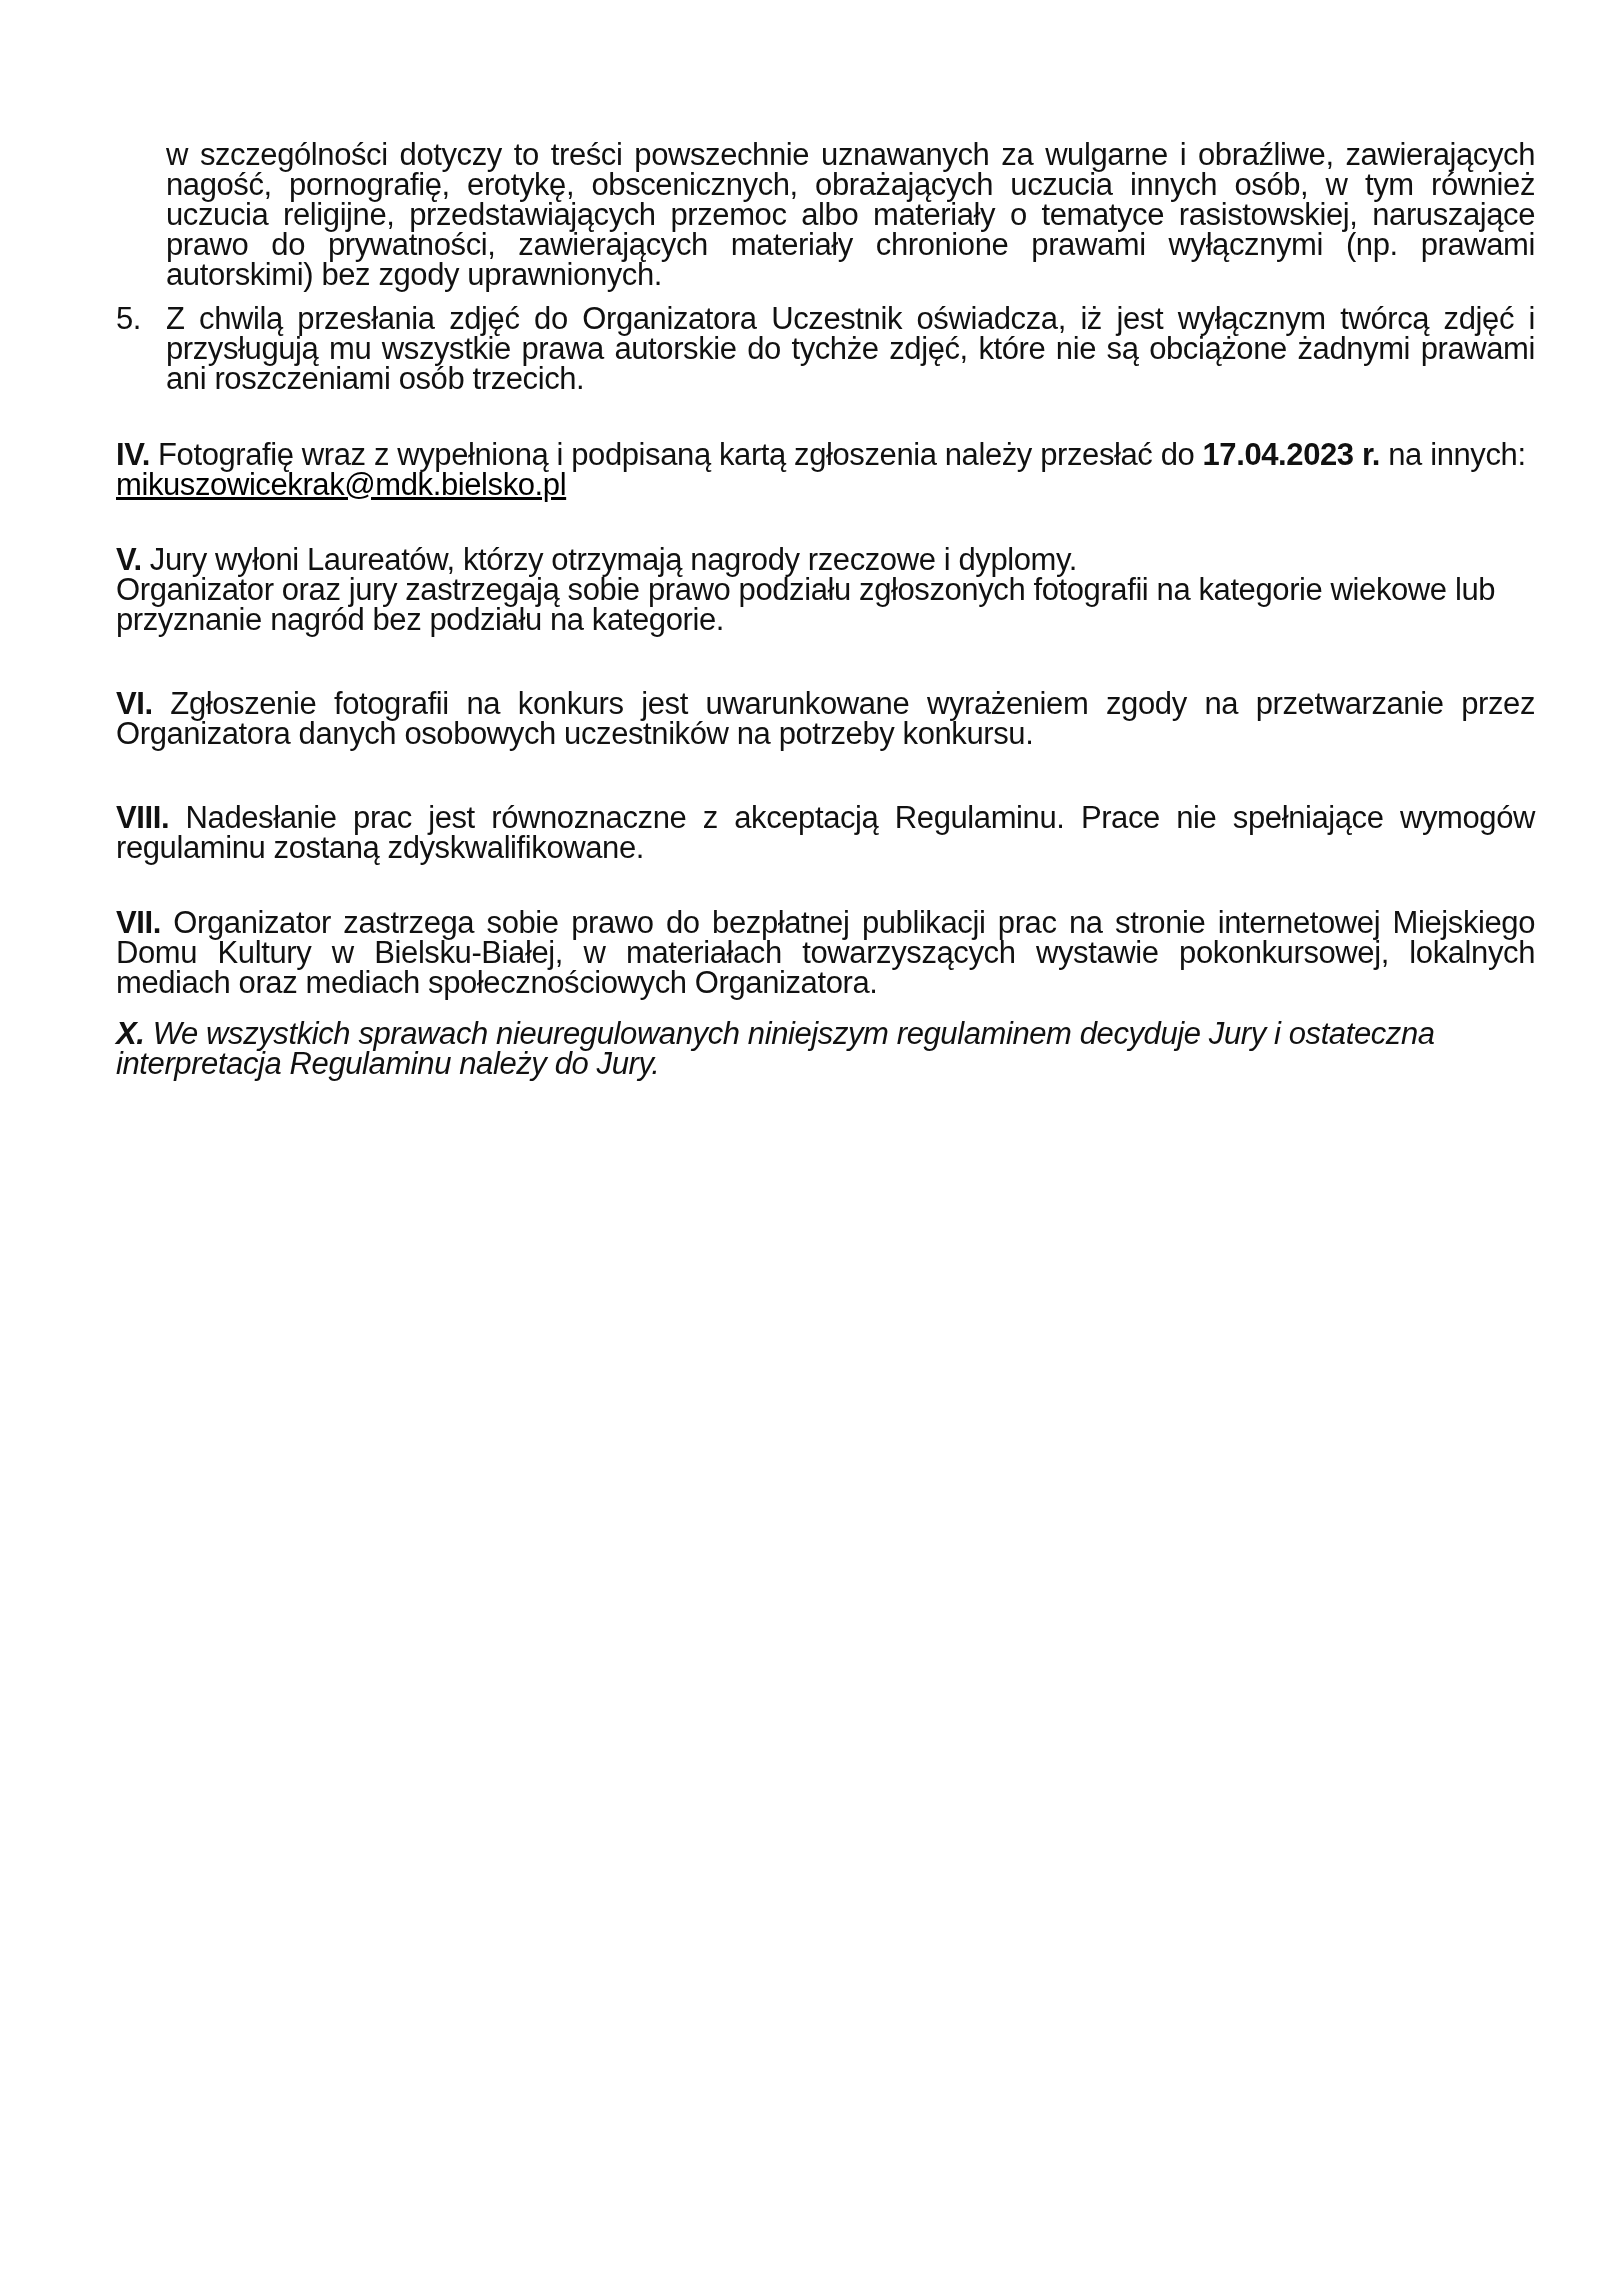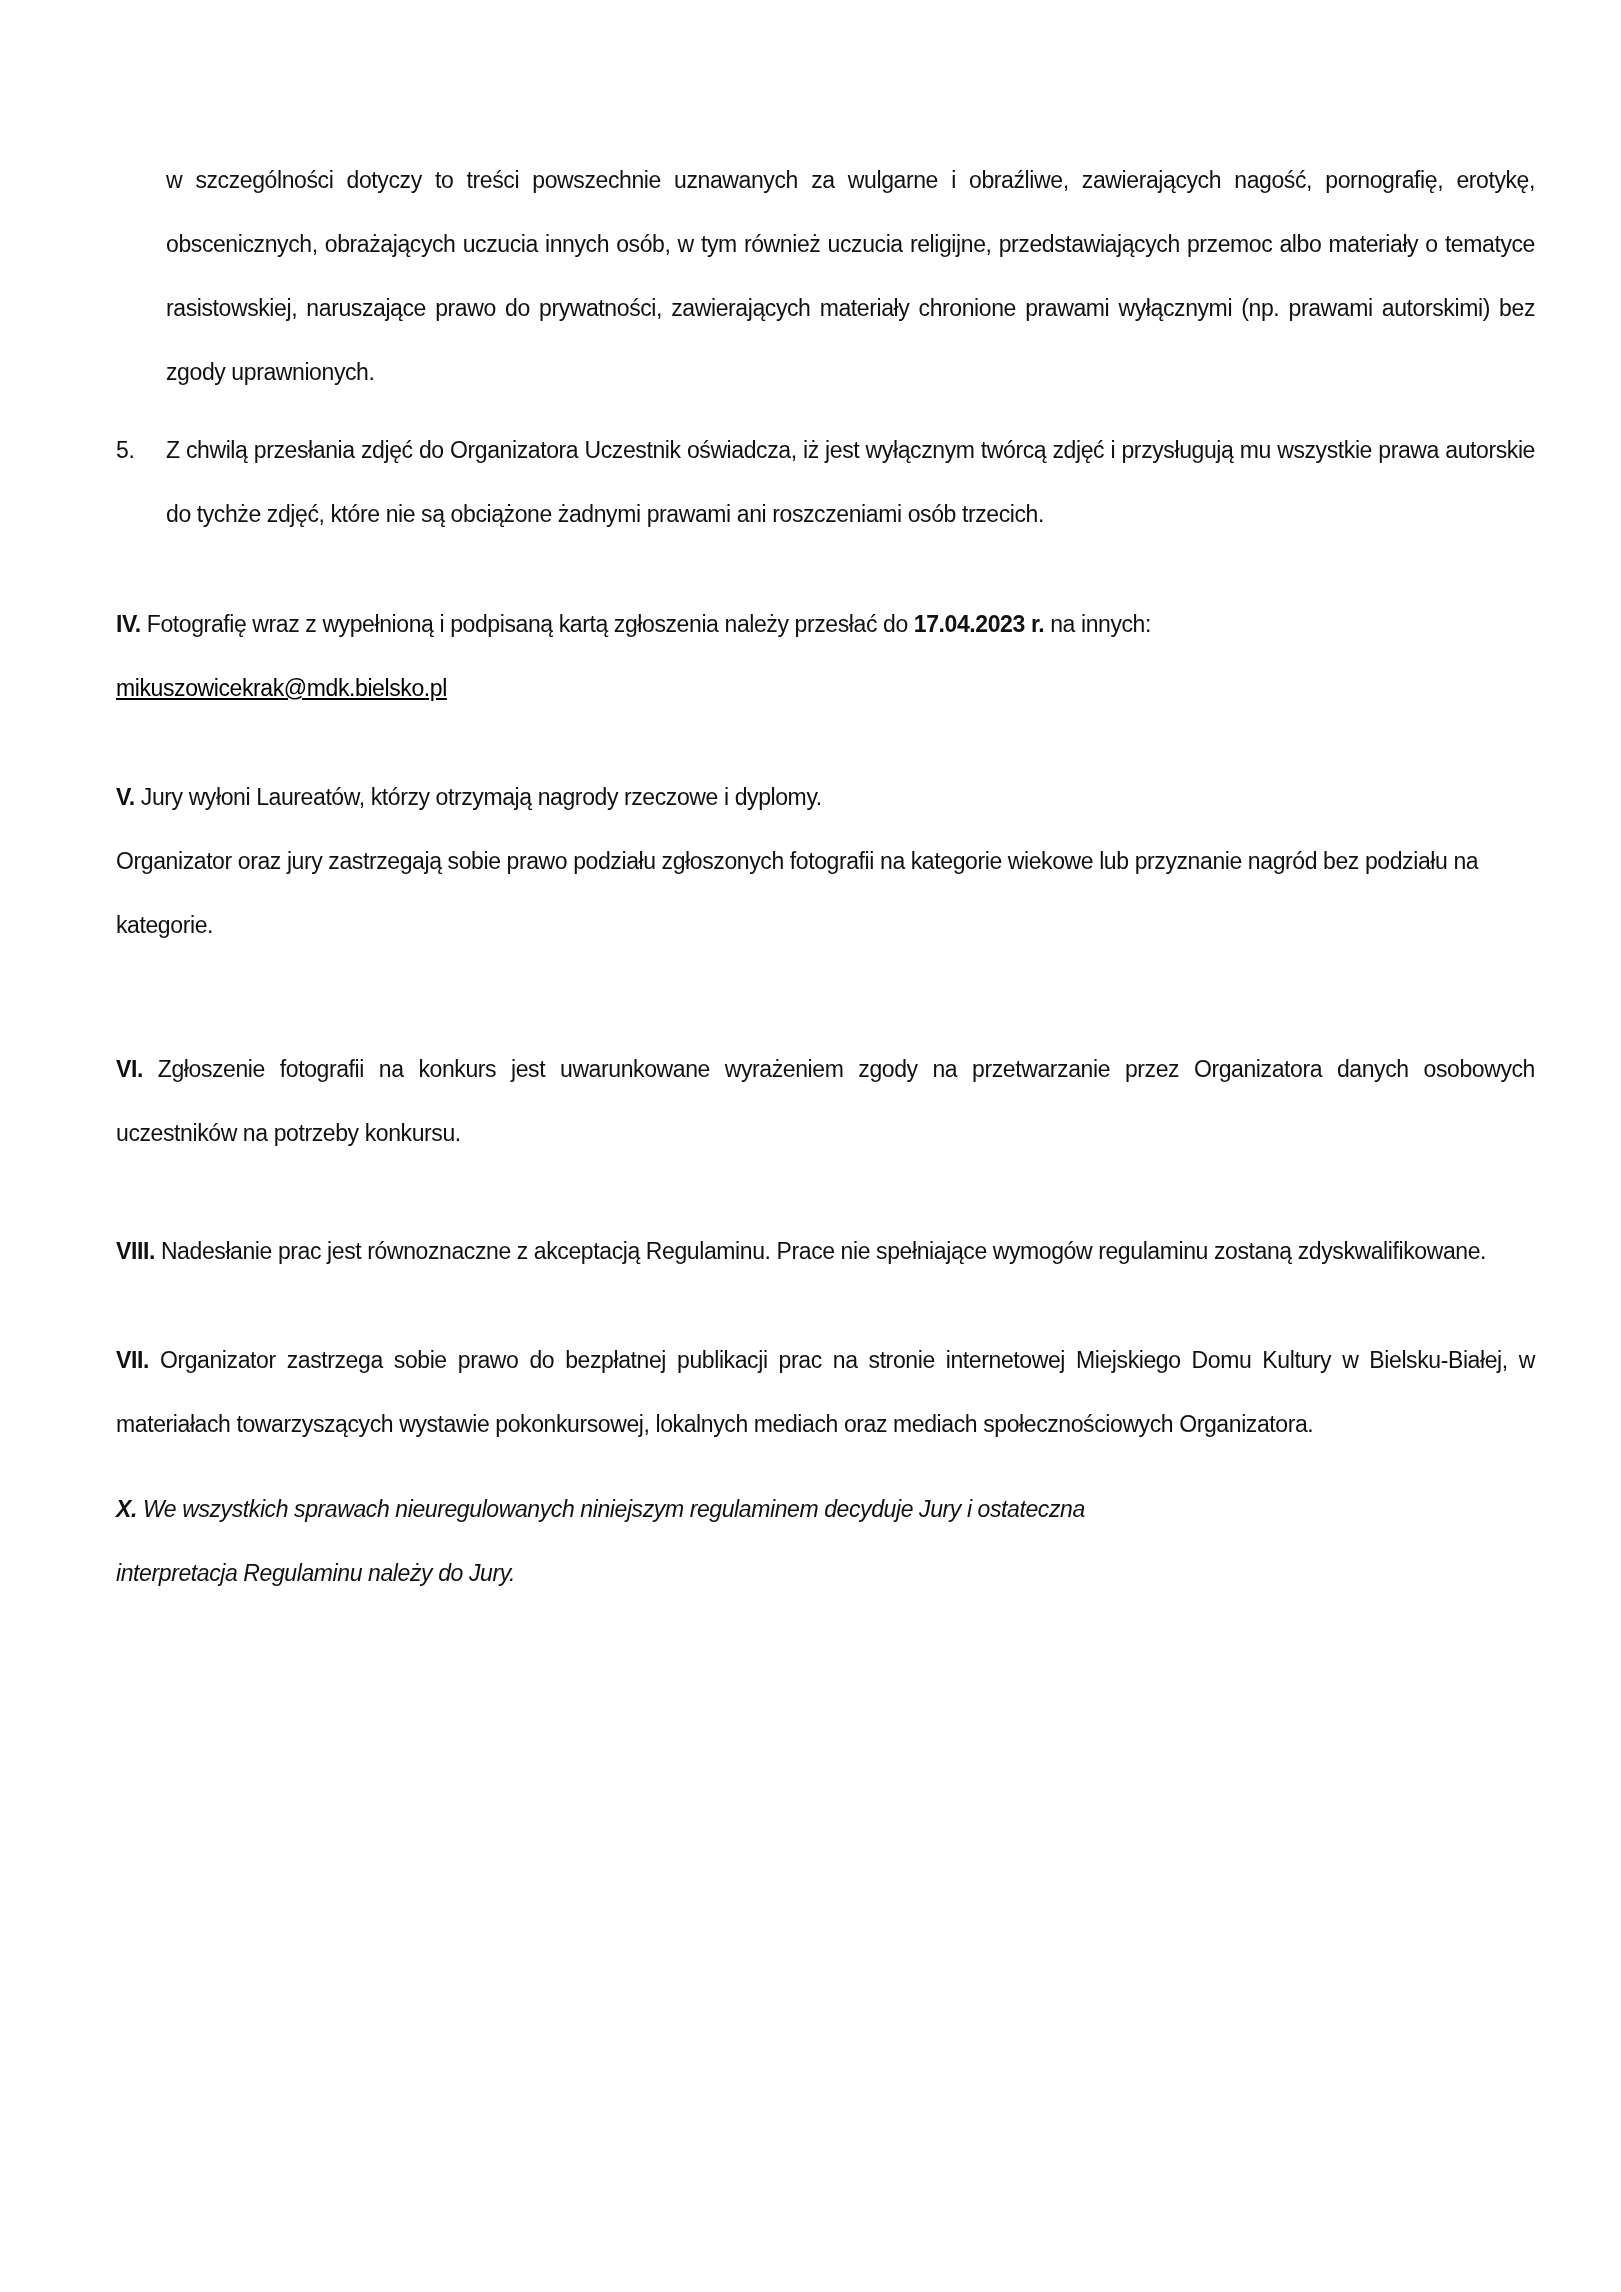--- a/index.html
+++ b/index.html
@@ -11,24 +11,24 @@
       width: 1621px;
       height: 2293px;
       position: relative;
       overflow: hidden;
       font-family: "Liberation Sans", "DejaVu Sans", sans-serif;
       color: #111111;
     }
     .page {
       position: absolute;
       left: 116px;
-      top: 148px;
+      top: 140px;
       width: 1419px;
-      font-size: 23px;
-      line-height: 64px;
+      font-size: 31px;
+      line-height: 30px;
       letter-spacing: -0.4px;
     }
     .just {
       text-align: justify;
     }
     .list-cont {
       padding-left: 50px;
     }
     .list-item {
       position: relative;
@@ -43,21 +43,21 @@
     .para {
       margin: 0;
     }
     .b { font-weight: bold; }
     a.email {
       color: #000000;
       text-decoration: underline;
     }
     #sec-iv { margin-top: 46px; }
     #sec-v { margin-top: 45px; }
-    #sec-vi { margin-top: 80px; }
+    #sec-vi { margin-top: 54px; }
     #sec-vii { margin-top: 45px; }
     #sec-viii { margin-top: 54px; }
     #sec-ix { margin-top: 45px; }
     #sec-x { margin-top: 21px; font-style: italic; }
   </style>
 </head>
 <body>
 
 <div class="page">
 

